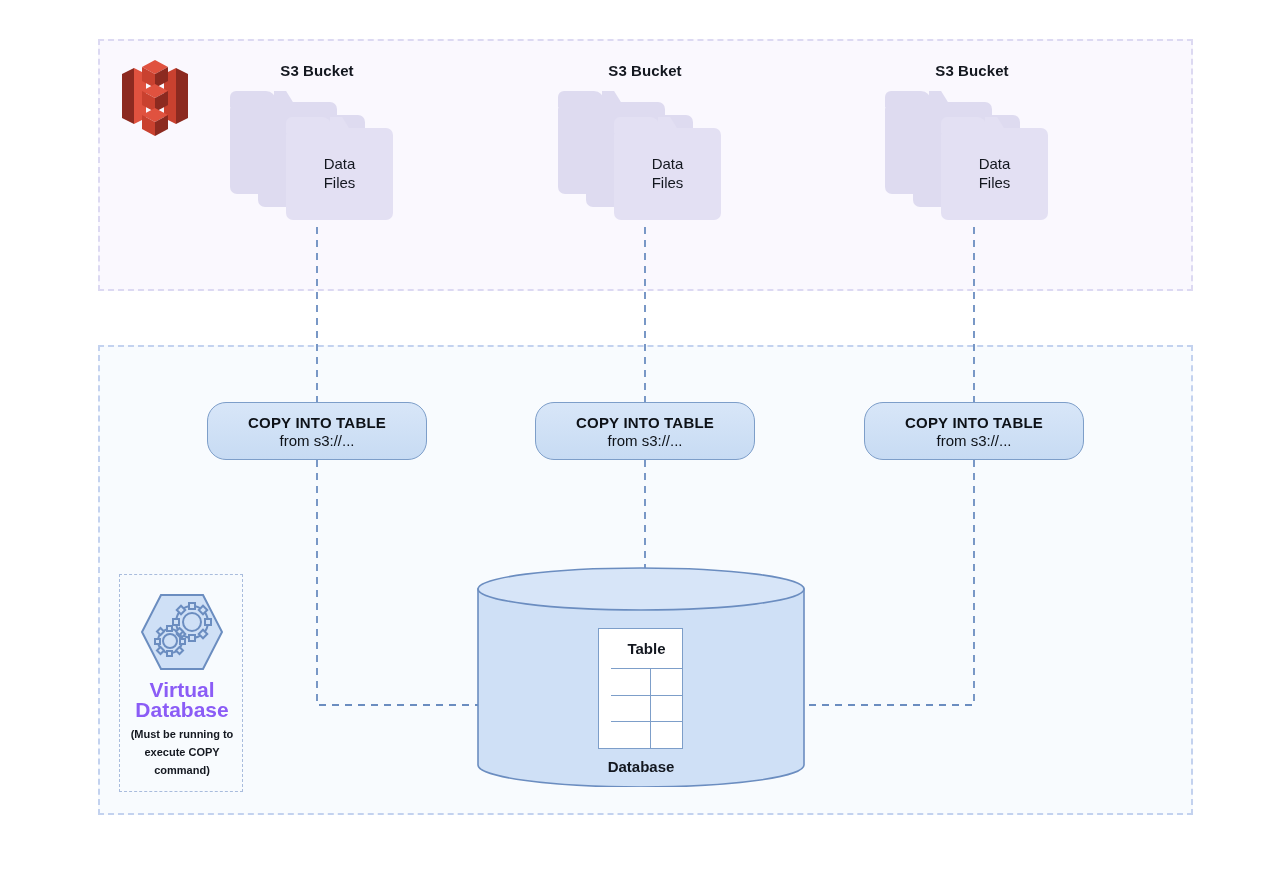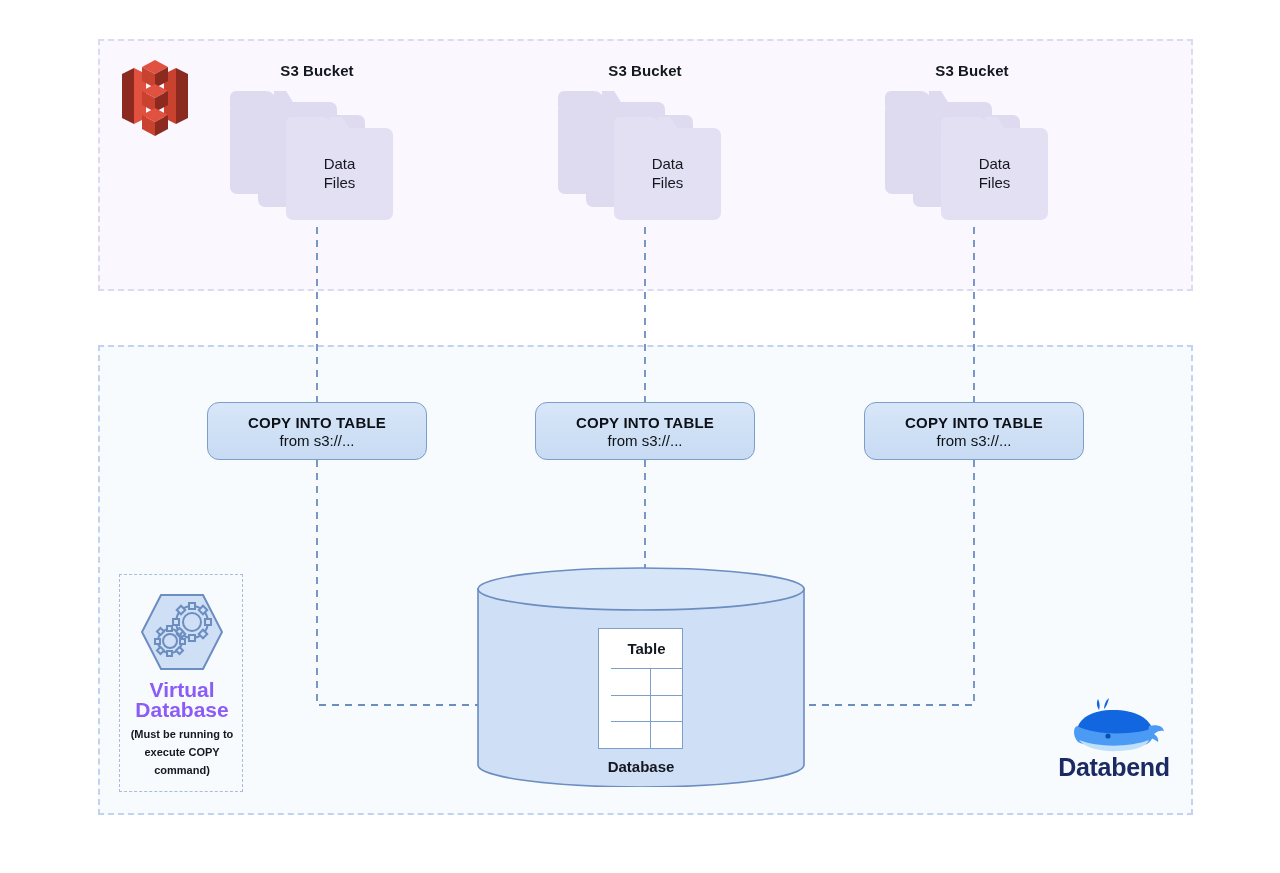--- a/index.html
+++ b/index.html
@@ -136,21 +136,21 @@
   }
 
   
   .copybox {
     position: absolute;
     width: 220px;
     height: 58px;
     box-sizing: border-box;
     background: #cfdff5;
     border: 1.4px solid #7d9ec9;
-    border-radius: 12px;
+    border-radius: 19px;
     display: flex;
     flex-direction: column;
     align-items: center;
     justify-content: center;
     background-image: linear-gradient(180deg, #d8e6f8 0%, #c7dbf3 100%);
   }
   .copybox-1 { left: 207px; top: 402px; }
   .copybox-2 { left: 535px; top: 402px; }
   .copybox-3 { left: 864px; top: 402px; }
 
@@ -458,32 +458,14 @@
       <div class="tbl-cell"></div>
     </div>
     <div class="tbl-row">
       <div class="tbl-cell left"></div>
       <div class="tbl-cell"></div>
     </div>
   </div>
 
   <div class="db-label">Database</div>
 
-  <div class="brand">
-    <svg class="brand-whale" viewBox="0 0 100 58">
-
-      <path d="M33,3 C35,7 35,11 34,14 C32,11 31,7 33,3 Z" fill="#1267e0"></path>
-      <path d="M44,2 C43,7 41,11 39,13 C39,9 41,4 44,2 Z" fill="#1267e0"></path>
-
-      <path d="M12,36 C12,22 28,14 48,14 C70,14 86,22 88,36 C72,42 26,44 12,36 Z" fill="#1267e0"></path>
-
-      <path d="M9,36 C9,33 10,31 12,30 C30,40 72,39 88,32 C90,38 88,44 82,48 C66,52 24,52 13,46 C10,43 9,39 9,36 Z" fill="#4b9bf5"></path>
-
-      <path d="M14,44 C34,52 66,51 84,44 C82,50 72,54 54,55 C34,56 19,51 14,44 Z" fill="#bfe0fb"></path>
-
-      <path d="M84,30 C92,28 98,30 99,35 C96,34 92,35 89,38 C92,40 94,43 93,46 C89,43 85,41 82,41 Z" fill="#4b9bf5"></path>
-
-      <circle cx="43" cy="40" r="2.6" fill="#0b4fae"></circle>
-    </svg>
-    <div class="brand-name">Databend</div>
-  </div>
 
 </div>
 
 </body></html>

